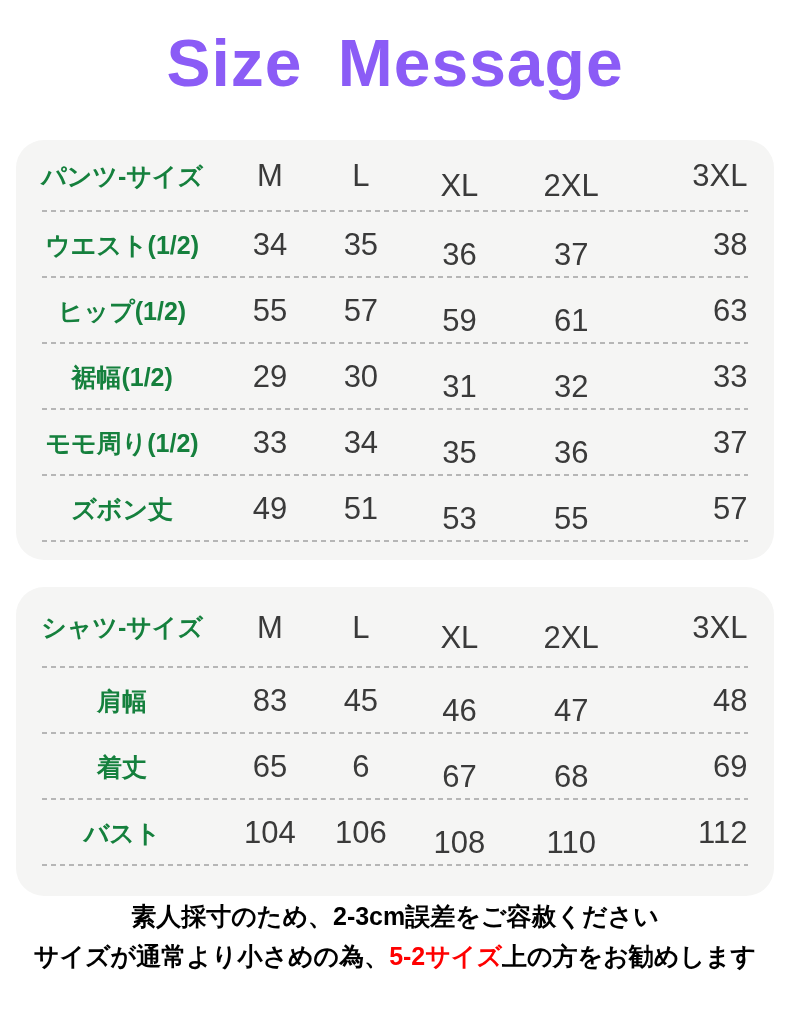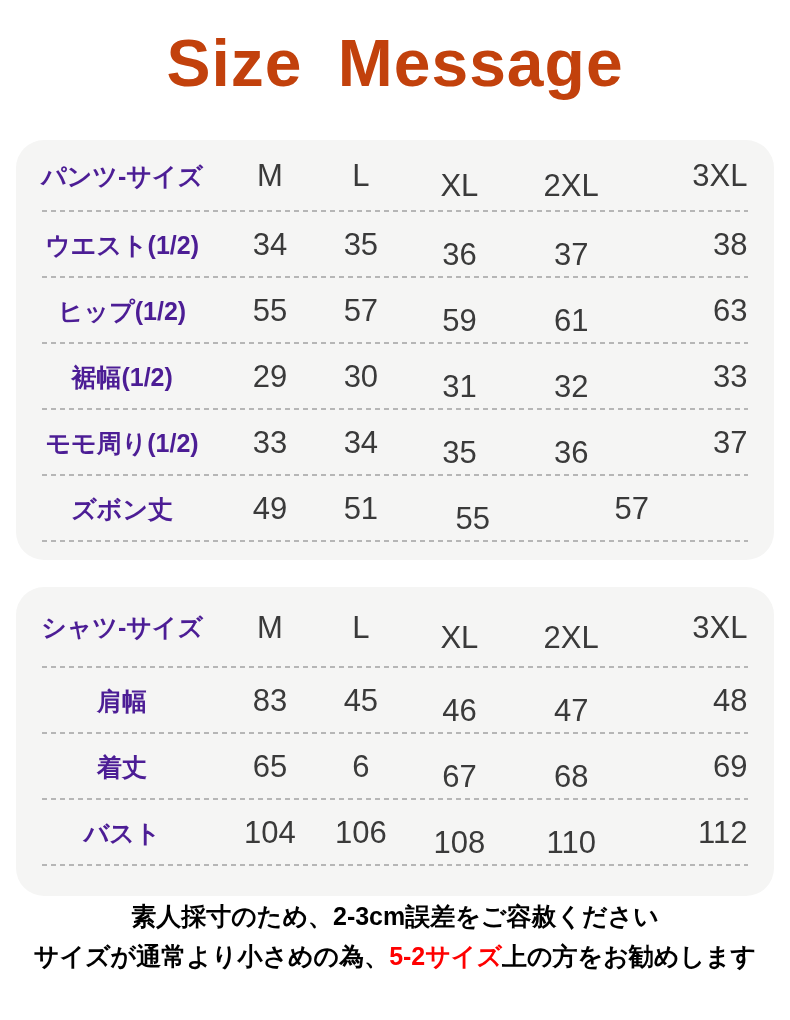--- a/index.html
+++ b/index.html
@@ -16,21 +16,21 @@
   
   .page-title {
     margin: 0 0 36px 0;
     padding-top: 22px;
     line-height: 82px;
     text-align: center;
     font-size: 66px;
     font-weight: 800;
     letter-spacing: 1px;
     word-spacing: 16px;
-    color: #c2410c;
+    color: #8b5cf6;
   }
   
   .size-card {
     background: #f5f5f4;
     border-radius: 28px;
     margin-left: 16px;
     margin-right: 16px;
   }
   #pants-card { padding-bottom: 18px; margin-bottom: 27px; }
   #shirt-card { padding-bottom: 30px; }
@@ -57,21 +57,21 @@
 
   .cell {
     flex: 0 0 auto;
     text-align: center;
     white-space: nowrap;
   }
   .cell.label {
     width: 28%;
     font-size: 25px;
     font-weight: bold;
-    color: #4c1d95;
+    color: #15803d;
   }
   .cell.val {
     font-size: 31px;
     font-weight: 400;
     color: #3a3a3a;
   }
   .cell.c1 { width: 11%; }
   .cell.c2 { width: 13%; }
   .cell.c3 { width: 13%; margin-top: 20px; }
   .cell.c4 { width: 16.5%; margin-top: 20px; }
@@ -132,20 +132,21 @@
         <div class="cell val c1">33</div>
         <div class="cell val c2">34</div>
         <div class="cell val c3">35</div>
         <div class="cell val c4">36</div>
         <div class="cell val c5">37</div>
       </div>
       <div class="row">
         <div class="cell label">ズボン丈</div>
         <div class="cell val c1">49</div>
         <div class="cell val c2">51</div>
+        <div class="cell val c3">53</div>
         <div class="cell val c4">55</div>
         <div class="cell val c5">57</div>
       </div>
     </div>
 </section>
 
 <section id="shirt-card" class="size-card">
   <div id="shirt-table">
       <div class="row header">
         <div class="cell label">シャツ-サイズ</div>

